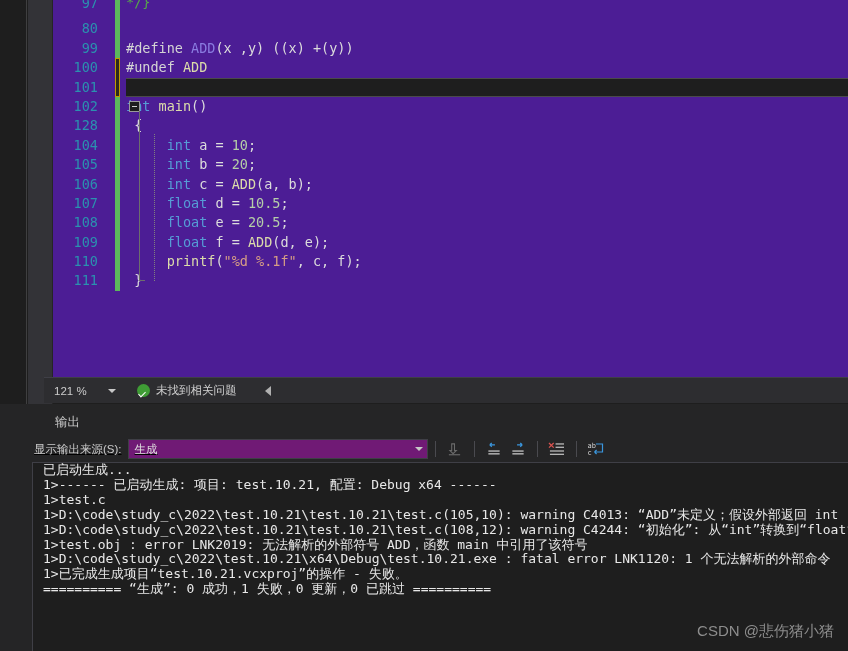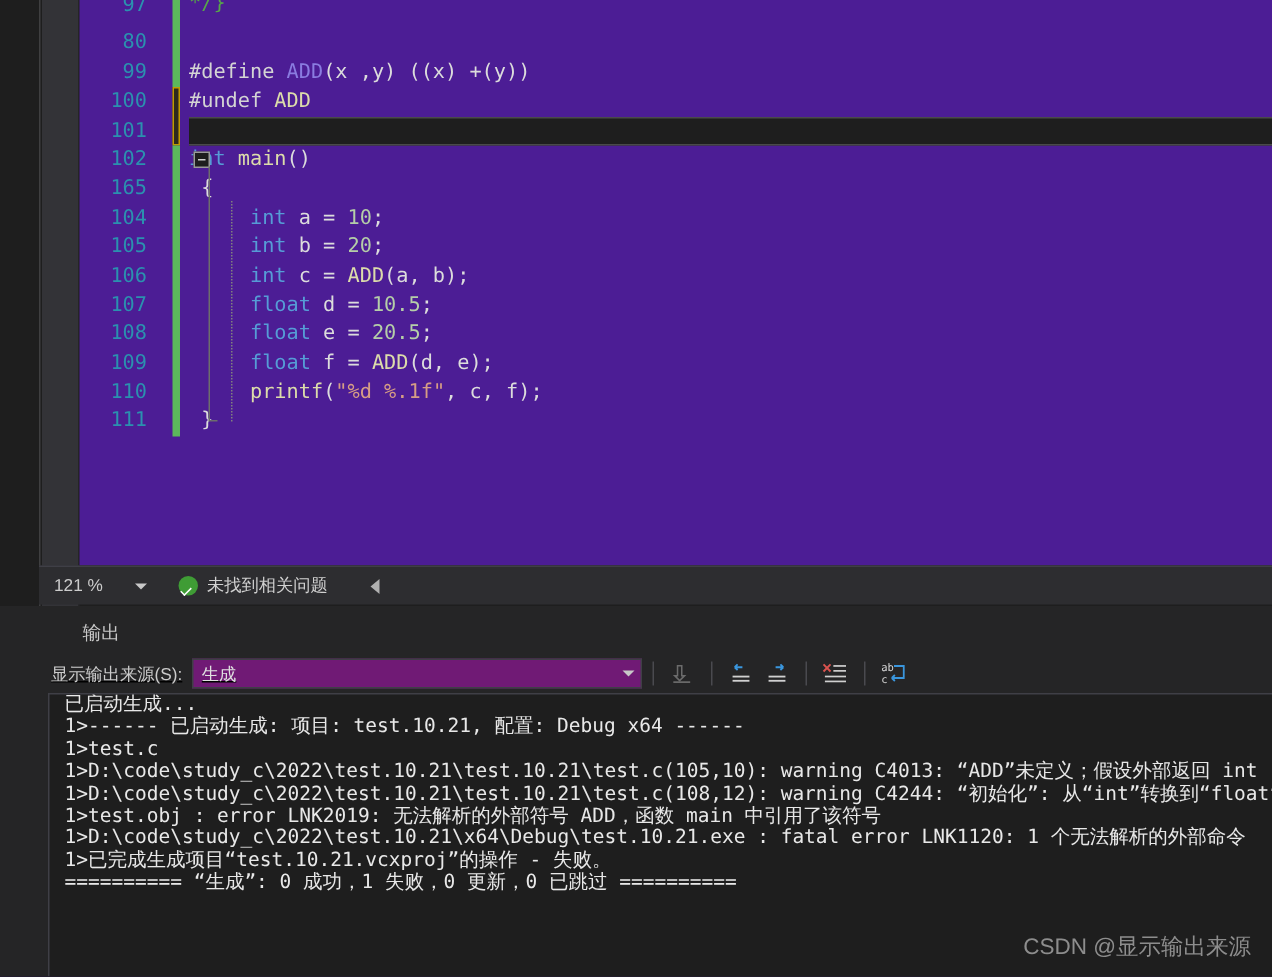--- a/index.html
+++ b/index.html
@@ -83,21 +83,21 @@
   .t-macro   { color: #d4d4d4; text-align: center; }
   .t-mname   { color: #8a7ce0; }
   .t-plain   { color: #dcdcdc; }
   .t-num     { color: #b5cea8; }
   .t-str     { color: #d69d85; }
   .t-cmt     { color: #57a64a; }
   .t-punct   { color: #dcdcdc; }
 
   
   .editor-status {
-    position: absolute; left: 26px; top: 377px; right: 0; height: 26px;
+    position: absolute; left: 44px; top: 377px; right: 0; height: 26px;
     background: #2d2d30; border-top: 1px solid #3f3f46;
     display: flex; align-items: center;
   }
   .zoom-combo {
     width: 72px; height: 22px; margin-left: 5px;
     display: flex; align-items: center; justify-content: space-between;
     color: #cccccc; font-size: 11.5px; padding: 0 5px;
   }
   .zoom-combo .caret {
     width: 0; height: 0; border-left: 4px solid transparent;
@@ -175,21 +175,21 @@
   <div class="side-strip-shadow"></div>
 
   <div class="editor">
     <div class="code-rows" id="code-rows">
         <div class="row"><span class="lineno" style="top: -6px; position: absolute;">97</span><span class="code" style="top: -7px;"><span class="t-cmt">*/}</span></span></div>
         <div class="row"><span class="lineno">80</span><span class="code"></span></div>
         <div class="row"><span class="lineno">99</span><span class="code"><span class="t-macro">#define </span><span class="t-mname">ADD</span><span class="t-plain">(x ,y) ((x) +(y))</span></span></div>
         <div class="row"><span class="lineno">100</span><span class="code"><span class="t-macro">#undef </span><span class="t-fn">ADD</span></span></div>
         <div class="row"><div class="current-line" style="top: 0px;"></div><span class="lineno">101</span><span class="code"></span></div>
         <div class="row"><span class="lineno">102</span><span class="code"><span class="t-kw">int</span><span class="t-plain"> </span><span class="t-fn">main</span><span class="t-punct">()</span></span></div>
-        <div class="row"><span class="lineno">165</span><span class="code"><span class="t-punct"> {</span></span></div>
+        <div class="row"><span class="lineno">128</span><span class="code"><span class="t-punct"> {</span></span></div>
         <div class="row"><span class="lineno">104</span><span class="code"><span class="t-plain">     </span><span class="t-kw">int</span><span class="t-plain"> a = </span><span class="t-num">10</span><span class="t-punct">;</span></span></div>
         <div class="row"><span class="lineno">105</span><span class="code"><span class="t-plain">     </span><span class="t-kw">int</span><span class="t-plain"> b = </span><span class="t-num">20</span><span class="t-punct">;</span></span></div>
         <div class="row"><span class="lineno">106</span><span class="code"><span class="t-plain">     </span><span class="t-kw">int</span><span class="t-plain"> c = </span><span class="t-fn">ADD</span><span class="t-plain">(a, b);</span></span></div>
         <div class="row"><span class="lineno">107</span><span class="code"><span class="t-plain">     </span><span class="t-kw">float</span><span class="t-plain"> d = </span><span class="t-num">10.5</span><span class="t-punct">;</span></span></div>
         <div class="row"><span class="lineno">108</span><span class="code"><span class="t-plain">     </span><span class="t-kw">float</span><span class="t-plain"> e = </span><span class="t-num">20.5</span><span class="t-punct">;</span></span></div>
         <div class="row"><span class="lineno">109</span><span class="code"><span class="t-plain">     </span><span class="t-kw">float</span><span class="t-plain"> f = </span><span class="t-fn">ADD</span><span class="t-plain">(d, e);</span></span></div>
         <div class="row"><span class="lineno">110</span><span class="code"><span class="t-plain">     </span><span class="t-fn">printf</span><span class="t-punct">(</span><span class="t-str">"%d %.1f"</span><span class="t-plain">, c, f);</span></span></div>
         <div class="row"><span class="lineno">111</span><span class="code"><span class="t-punct"> }</span></span></div>
         <div class="track-green" style="top: 0px; height: 58.2px;"></div>
         <div class="track-gold" style="top: 58.2px; height: 38.8px;"></div>
@@ -275,15 +275,15 @@
         <div class="out-line">1&gt;------ 已启动生成: 项目: test.10.21, 配置: Debug x64 ------</div>
         <div class="out-line">1&gt;test.c</div>
         <div class="out-line">1&gt;D:\code\study_c\2022\test.10.21\test.10.21\test.c(105,10): warning C4013: “ADD”未定义；假设外部返回 int</div>
         <div class="out-line">1&gt;D:\code\study_c\2022\test.10.21\test.10.21\test.c(108,12): warning C4244: “初始化”: 从“int”转换到“float”，可能丢失数据</div>
         <div class="out-line">1&gt;test.obj : error LNK2019: 无法解析的外部符号 ADD，函数 main 中引用了该符号</div>
         <div class="out-line">1&gt;D:\code\study_c\2022\test.10.21\x64\Debug\test.10.21.exe : fatal error LNK1120: 1 个无法解析的外部命令</div>
         <div class="out-line">1&gt;已完成生成项目“test.10.21.vcxproj”的操作 - 失败。</div>
         <div class="out-line">========== “生成”: 0 成功，1 失败，0 更新，0 已跳过 ==========</div>
       </div>
 
-    <div class="watermark">CSDN @显示输出来源</div>
+    <div class="watermark">CSDN @悲伤猪小猪</div>
   </div>
 </div>
 
 </body></html>

